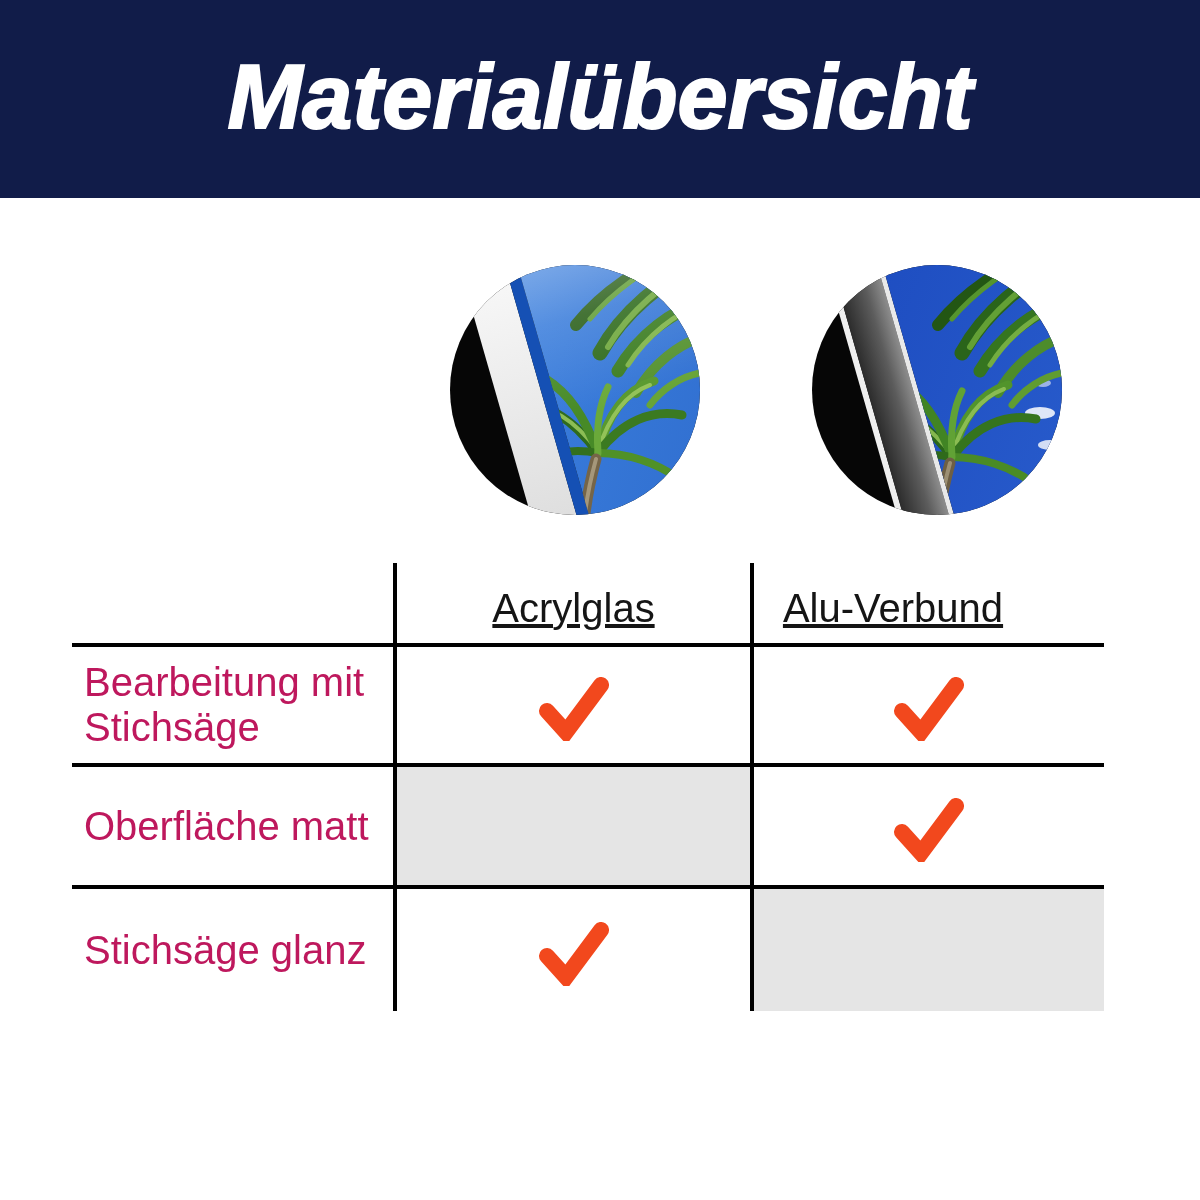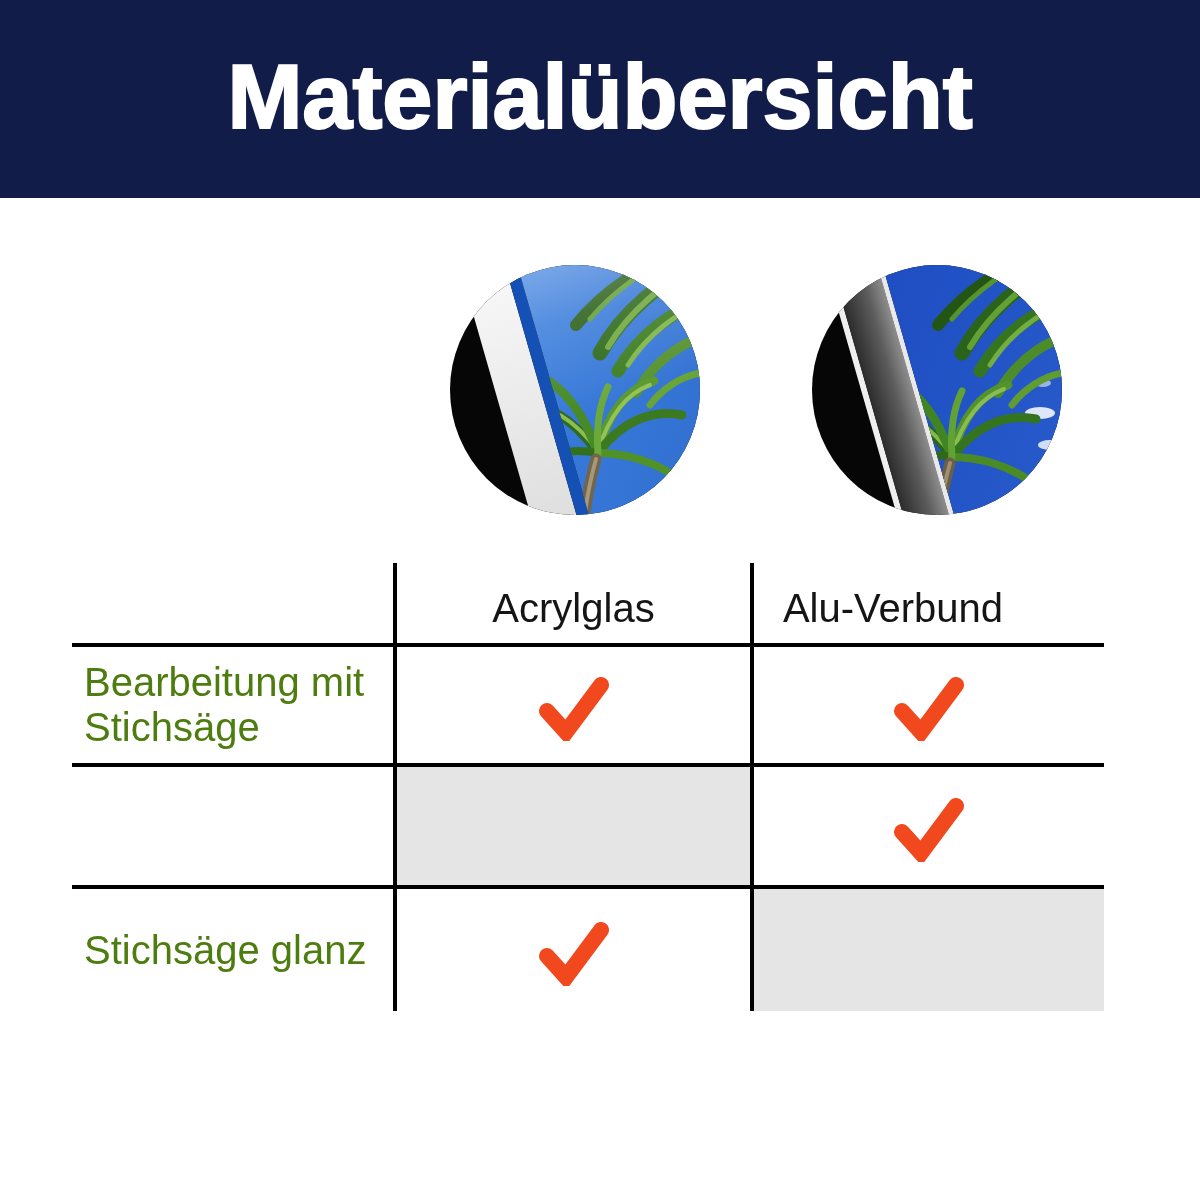--- a/index.html
+++ b/index.html
@@ -3,44 +3,44 @@
 <meta charset="utf-8">
 <style>
   html,body{margin:0;padding:0;background:#ffffff;}
   #stage{
     position:relative;width:1200px;height:1200px;background:#ffffff;overflow:hidden;
     font-family:"Liberation Sans","DejaVu Sans",sans-serif;
   }
   
   .header-band{
     position:absolute;left:0;top:0;width:1200px;height:198px;
-    display:flex;align-items:center;justify-content:center;
+    display:flex;align-items:center;justify-content:center;font-style:italic;
   }
   .header-title{
     font-size:90px;font-weight:700;letter-spacing:0;
     -webkit-text-stroke:2px currentColor;
     margin-top:-4px;
   }
   
   .sample{position:absolute;width:250px;height:250px;}
   #sample-acrylglas{left:450px;top:265px;}
   #sample-aluverbund{left:812px;top:265px;}
   
   .grid-line{position:absolute;background:#000;}
   .col-header{
     position:absolute;top:563px;height:80px;
     display:flex;align-items:center;justify-content:center;
-    font-size:40px;color:#151515;padding-top:10px;box-sizing:border-box;
+    font-size:40px;color:#151515;padding-top:10px;box-sizing:border-box;text-decoration:underline;
   }
   #col-header-acrylglas{left:397px;width:353px;}
   #col-header-aluverbund{left:718px;width:350px;}
   .row-label{
     position:absolute;left:84px;width:300px;
     display:flex;align-items:center;
-    font-size:40px;line-height:1.12;color:#4d7c0f;
+    font-size:40px;line-height:1.12;color:#be185d;
   }
   #row-label-0{top:647px;height:116px;}
   #row-label-1{top:767px;height:118px;}
   #row-label-2{top:889px;height:122px;}
   .cell{
     position:absolute;display:flex;align-items:center;justify-content:center;
   }
   .cell svg{transform:translateY(4px);}
 </style>
 </head>
@@ -174,20 +174,21 @@
   <div class="grid-line" style="left: 393px; top: 563px; width: 4px; height: 448px; background: rgb(0, 0, 0);"></div>
   <div class="grid-line" style="left: 750px; top: 563px; width: 4px; height: 448px; background: rgb(0, 0, 0);"></div>
   <div class="grid-line" style="left: 72px; top: 643px; width: 1032px; height: 4px; background: rgb(0, 0, 0);"></div>
   <div class="grid-line" style="left: 72px; top: 763px; width: 1032px; height: 4px; background: rgb(0, 0, 0);"></div>
   <div class="grid-line" style="left: 72px; top: 885px; width: 1032px; height: 4px; background: rgb(0, 0, 0);"></div>
 
   <div class="col-header" id="col-header-acrylglas">Acrylglas</div>
   <div class="col-header" id="col-header-aluverbund">Alu-Verbund</div>
 
   <div class="row-label" id="row-label-0">Bearbeitung mit Stichsäge</div>
+  <div class="row-label" id="row-label-1">Oberfläche matt</div>
   <div class="row-label" id="row-label-2">Stichsäge glanz</div>
 
   <div class="cell" style="left:397px;top:647px;width:353px;height:116px;">
     <svg class="check" width="70" height="64" viewBox="0 0 70 64">
         <path d="M8 34 L27 55 L62 8" fill="none" stroke="#f2481d" stroke-width="16" stroke-linecap="round" stroke-linejoin="miter"></path>
       </svg>
   </div>
   <div class="cell" style="left:754px;top:647px;width:350px;height:116px;">
     <svg class="check" width="70" height="64" viewBox="0 0 70 64">
         <path d="M8 34 L27 55 L62 8" fill="none" stroke="#f2481d" stroke-width="16" stroke-linecap="round" stroke-linejoin="miter"></path>

